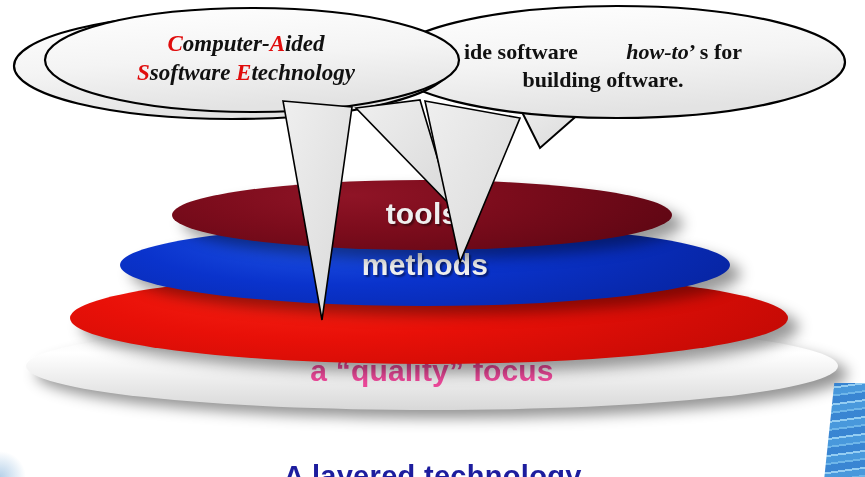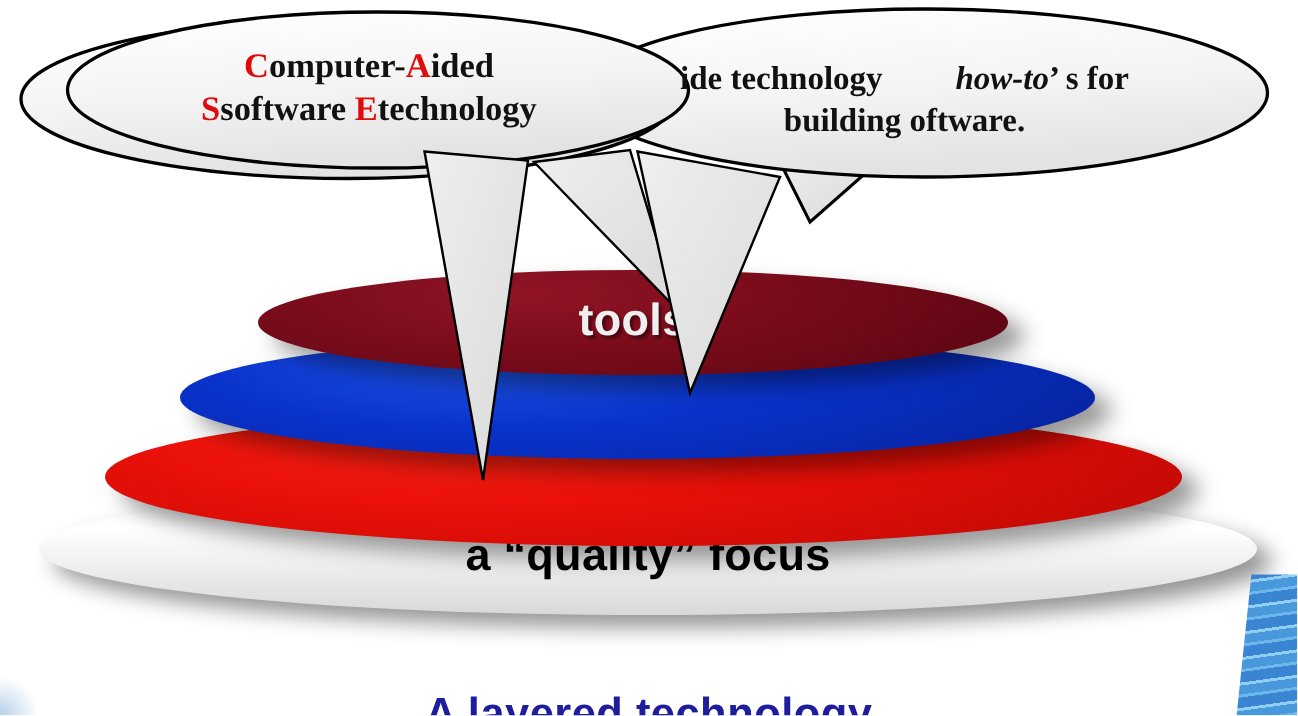--- a/index.html
+++ b/index.html
@@ -129,21 +129,21 @@
   #layer-quality {
     left: 26px; top: 162px; width: 812px; height: 88px;
     filter: drop-shadow(10px 8px 7px rgba(0,0,0,.42));
   }
   #layer-quality .disc-body {
     background: linear-gradient(180deg, #f3f3f3 0%, #ffffff 35%, #e9e9e9 72%, #d8d8d8 100%);
   }
   #layer-quality .lbl {
     top: 32px;
     font-size: 30px;
-    color: #000000;
+    color: #ec4899;
   }
 
   
   .callout-svg {
     position: absolute;
     left: 0; top: 0;
     width: 865px; height: 477px;
     pointer-events: none;
   }
   .bubble-text {
@@ -151,20 +151,21 @@
     text-align: center;
     font-family: "Liberation Serif", serif;
     font-weight: bold;
     color: #111111;
     line-height: 1.25;
     white-space: nowrap;
   }
   #bubble-case-text {
     left: 96px; top: 30px; width: 300px;
     font-size: 23px;
+    font-style: italic;
   }
   #bubble-howto-text {
     left: 418px; top: 38px; width: 370px;
     font-size: 22px;
   }
   .cap { color: #e00c0c; }
   .ital { font-style: italic; margin-left: 43px; }
 
   
   #caption {
@@ -190,20 +191,21 @@
       <div class="disc-body"></div>
       <div class="lbl">a “quality” focus</div>
     </div>
 
     <div class="layer" id="layer-process">
       <div class="disc-body"></div>
     </div>
 
     <div class="layer" id="layer-methods">
       <div class="disc-body"></div>
+      <div class="lbl">methods</div>
     </div>
 
     <div class="layer" id="layer-tools">
       <div class="disc-body"></div>
       <div class="lbl">tools</div>
     </div>
 
   </div>
 
   <svg class="callout-svg" viewBox="0 0 865 477">
@@ -238,21 +240,21 @@
       <path d="M 425 101 L 520 118 L 460 262 Z" fill="url(#tailFill)" stroke="#000000" stroke-width="1.6"></path>
     </g>
   </svg>
 
   <div class="bubble-text" id="bubble-case-text">
     <div><span class="cap">C</span><span>omputer-</span><span class="cap">A</span><span>ided</span></div>
     <div><span class="cap">S</span><span>software </span><span class="cap">E</span><span>technology</span></div>
   </div>
 
   <div class="bubble-text" id="bubble-howto-text">
-    <div><span>ide technology </span><span class="ital">how-to</span><span>’  s for</span></div>
+    <div><span>ide software </span><span class="ital">how-to</span><span>’  s for</span></div>
     <div>building oftware.</div>
   </div>
 
   <div id="caption">A layered technology</div>
 
   <div class="corner-bars">
     <div class="bar-stack"></div>
   </div>
   <div class="corner-tint"></div>
 

